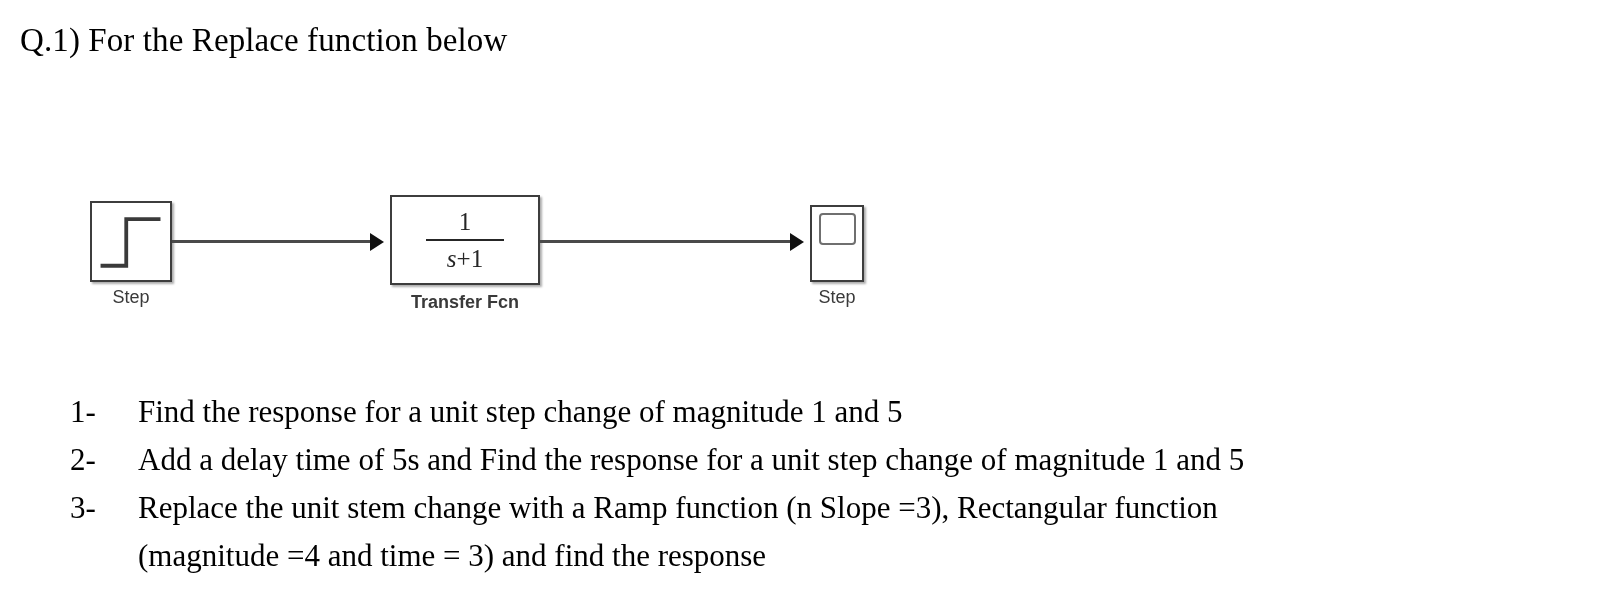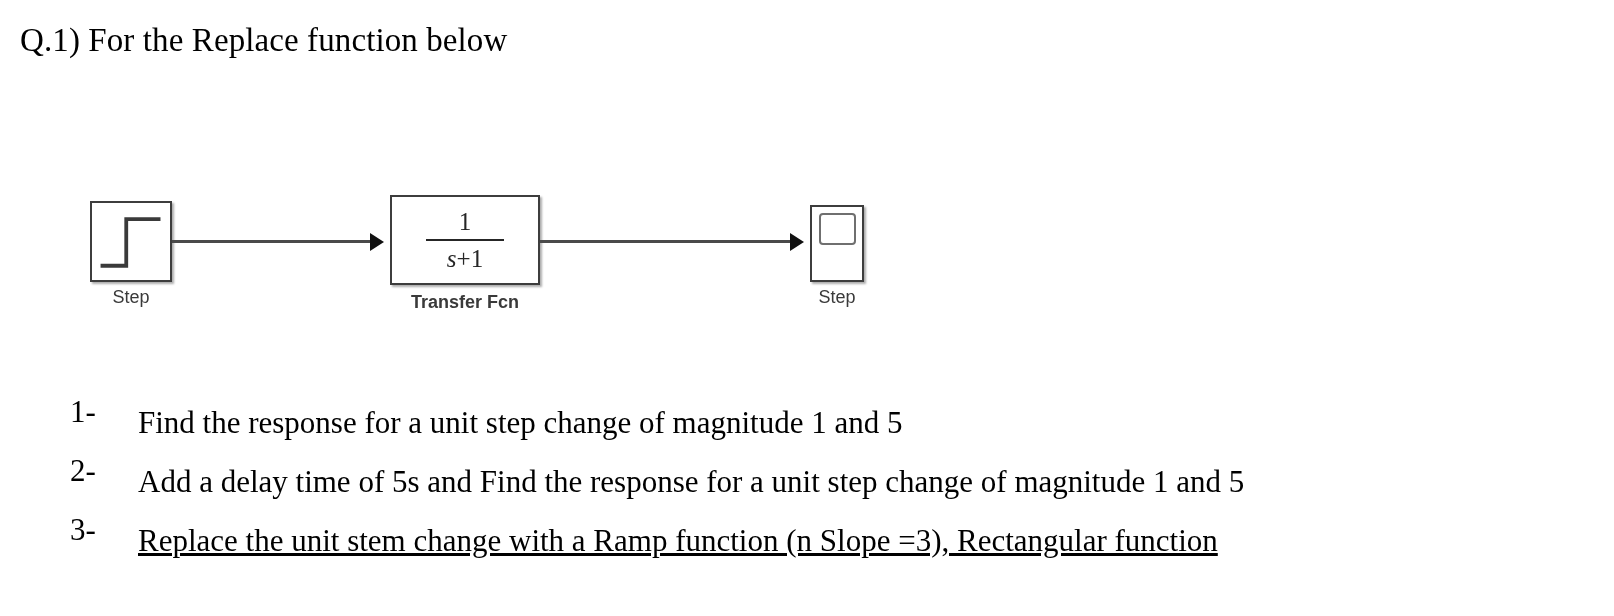--- a/index.html
+++ b/index.html
@@ -159,23 +159,22 @@
     align-items: flex-start;
     white-space: nowrap;
   }
   .task-num {
     width: 68px;
     flex: 0 0 68px;
   }
   .task-text {
     flex: 1 1 auto;
     white-space: normal;
-    margin-top: 11px;
-  }
-  .task-text .cont-line { display: block; text-decoration: underline; }
+  }
+  .task-text .cont-line { display: block; }
 </style>
 </head>
 <body>
 
 <div id="question-heading">Q.1) For the Replace function below</div>
 
 <div id="simulink-diagram">
 
   <div class="blk" id="step-block">
     <svg width="100%" height="100%" viewBox="0 0 82 81" preserveAspectRatio="none">
@@ -215,16 +214,17 @@
 
   <div class="task-item">
     <span class="task-num">2-</span>
     <span class="task-text">Add a delay time of 5s and Find the response for a unit step change of magnitude 1 and 5</span>
   </div>
 
   <div class="task-item">
     <span class="task-num">3-</span>
     <span class="task-text">
       <span class="cont-line">Replace the unit stem change with a Ramp function (n Slope =3), Rectangular function</span>
+      <span class="cont-line">(magnitude =4 and time = 3) and find the response</span>
     </span>
   </div>
 
 </div>
 
 </body></html>

